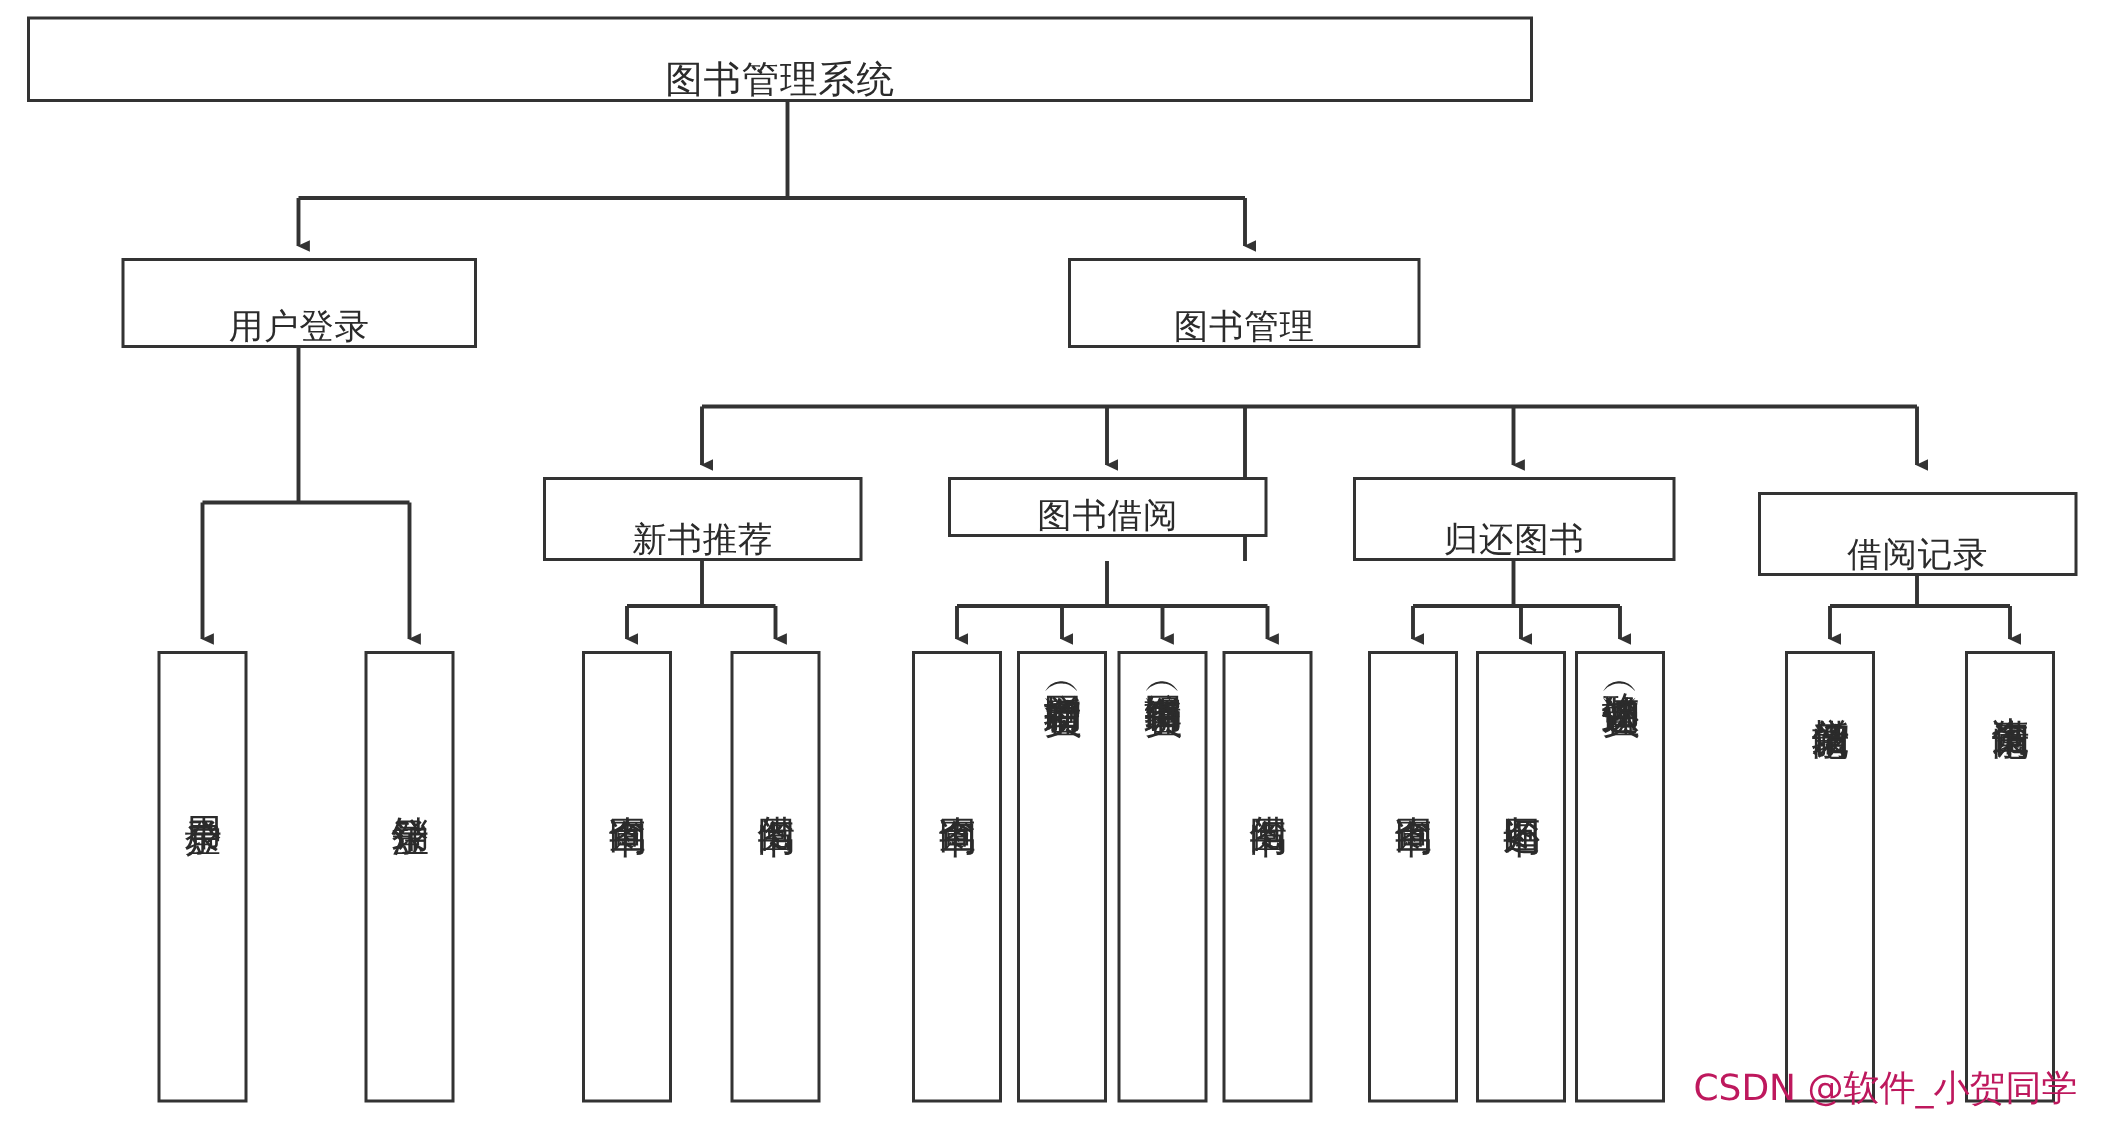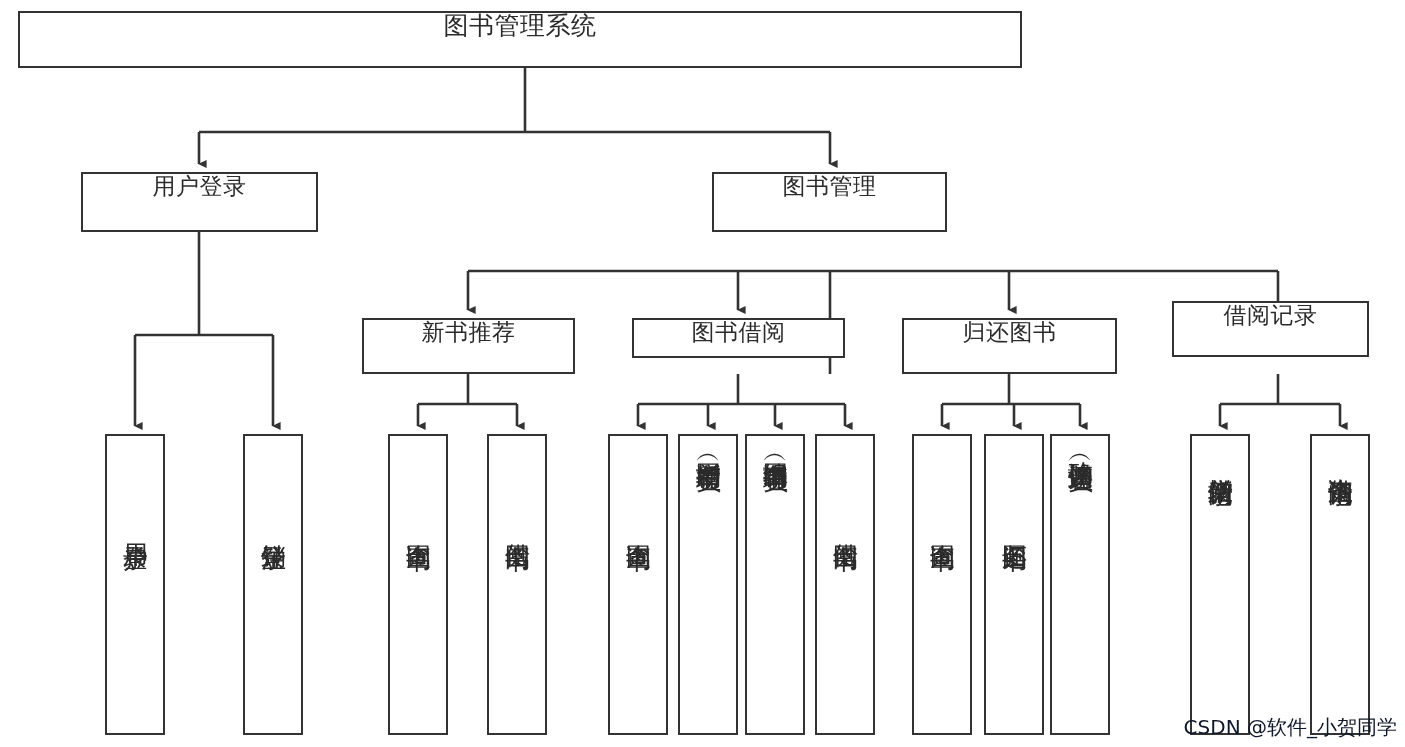--- a/index.html
+++ b/index.html
@@ -25,21 +25,21 @@
     width: 1405px;
     height: 747px;
     pointer-events: none;
   }
   .node {
     position: absolute;
     box-sizing: border-box;
     background: #ffffff;
     border: 2px solid #333333;
     display: flex;
-    align-items: flex-start;
+    align-items: flex-end;
     justify-content: center;
     color: #2b2b2b;
   }
   .node-label {
     display: block;
     text-align: center;
     line-height: 1.05;
     letter-spacing: 0.5px;
   }
   .node.root .node-label {
@@ -66,24 +66,24 @@
     margin-top: 88px;
   }
   .node.leaf.leaf-upper .node-label {
     margin-top: 22px;
   }
   .node.leaf.leaf-top .node-label {
     margin-top: 6px;
   }
   #watermark {
     position: absolute;
-    right: 8px;
+    right: 20px;
     bottom: 6px;
-    font-size: 20px;
-    color: #0f172a;
+    font-size: 24px;
+    color: #be185d;
     white-space: nowrap;
     user-select: none;
   }
 </style>
 </head>
 <body>
 
 <div id="diagram-root">
 
   <svg id="edge-layer" viewBox="0 0 1405 747" width="1405" height="747" xmlns="http://www.w3.org/2000/svg">
@@ -161,21 +161,21 @@
 
   <div class="node level3" style="left:362px; top:318px; width:213px; height:56px;">
     <span class="node-label">新书推荐</span>
   </div>
   <div class="node level3" style="left:632px; top:318px; width:213px; height:40px;">
     <span class="node-label">图书借阅</span>
   </div>
   <div class="node level3" style="left:902px; top:318px; width:215px; height:56px;">
     <span class="node-label">归还图书</span>
   </div>
-  <div class="node level3" style="left:1172px; top:301px; width:197px; height:56px;">
+  <div class="node level3" style="left:1172px; top:328px; width:213px; height:56px;">
     <span class="node-label">借阅记录</span>
   </div>
 
   <div class="node leaf leaf-mid" style="left:105px; top:434px; width:60px; height:301px;">
     <span class="node-label">用户登录</span>
   </div>
   <div class="node leaf leaf-mid" style="left:243px; top:434px; width:60px; height:301px;">
     <span class="node-label">注销登录</span>
   </div>
   <div class="node leaf leaf-mid" style="left:388px; top:434px; width:60px; height:301px;">

